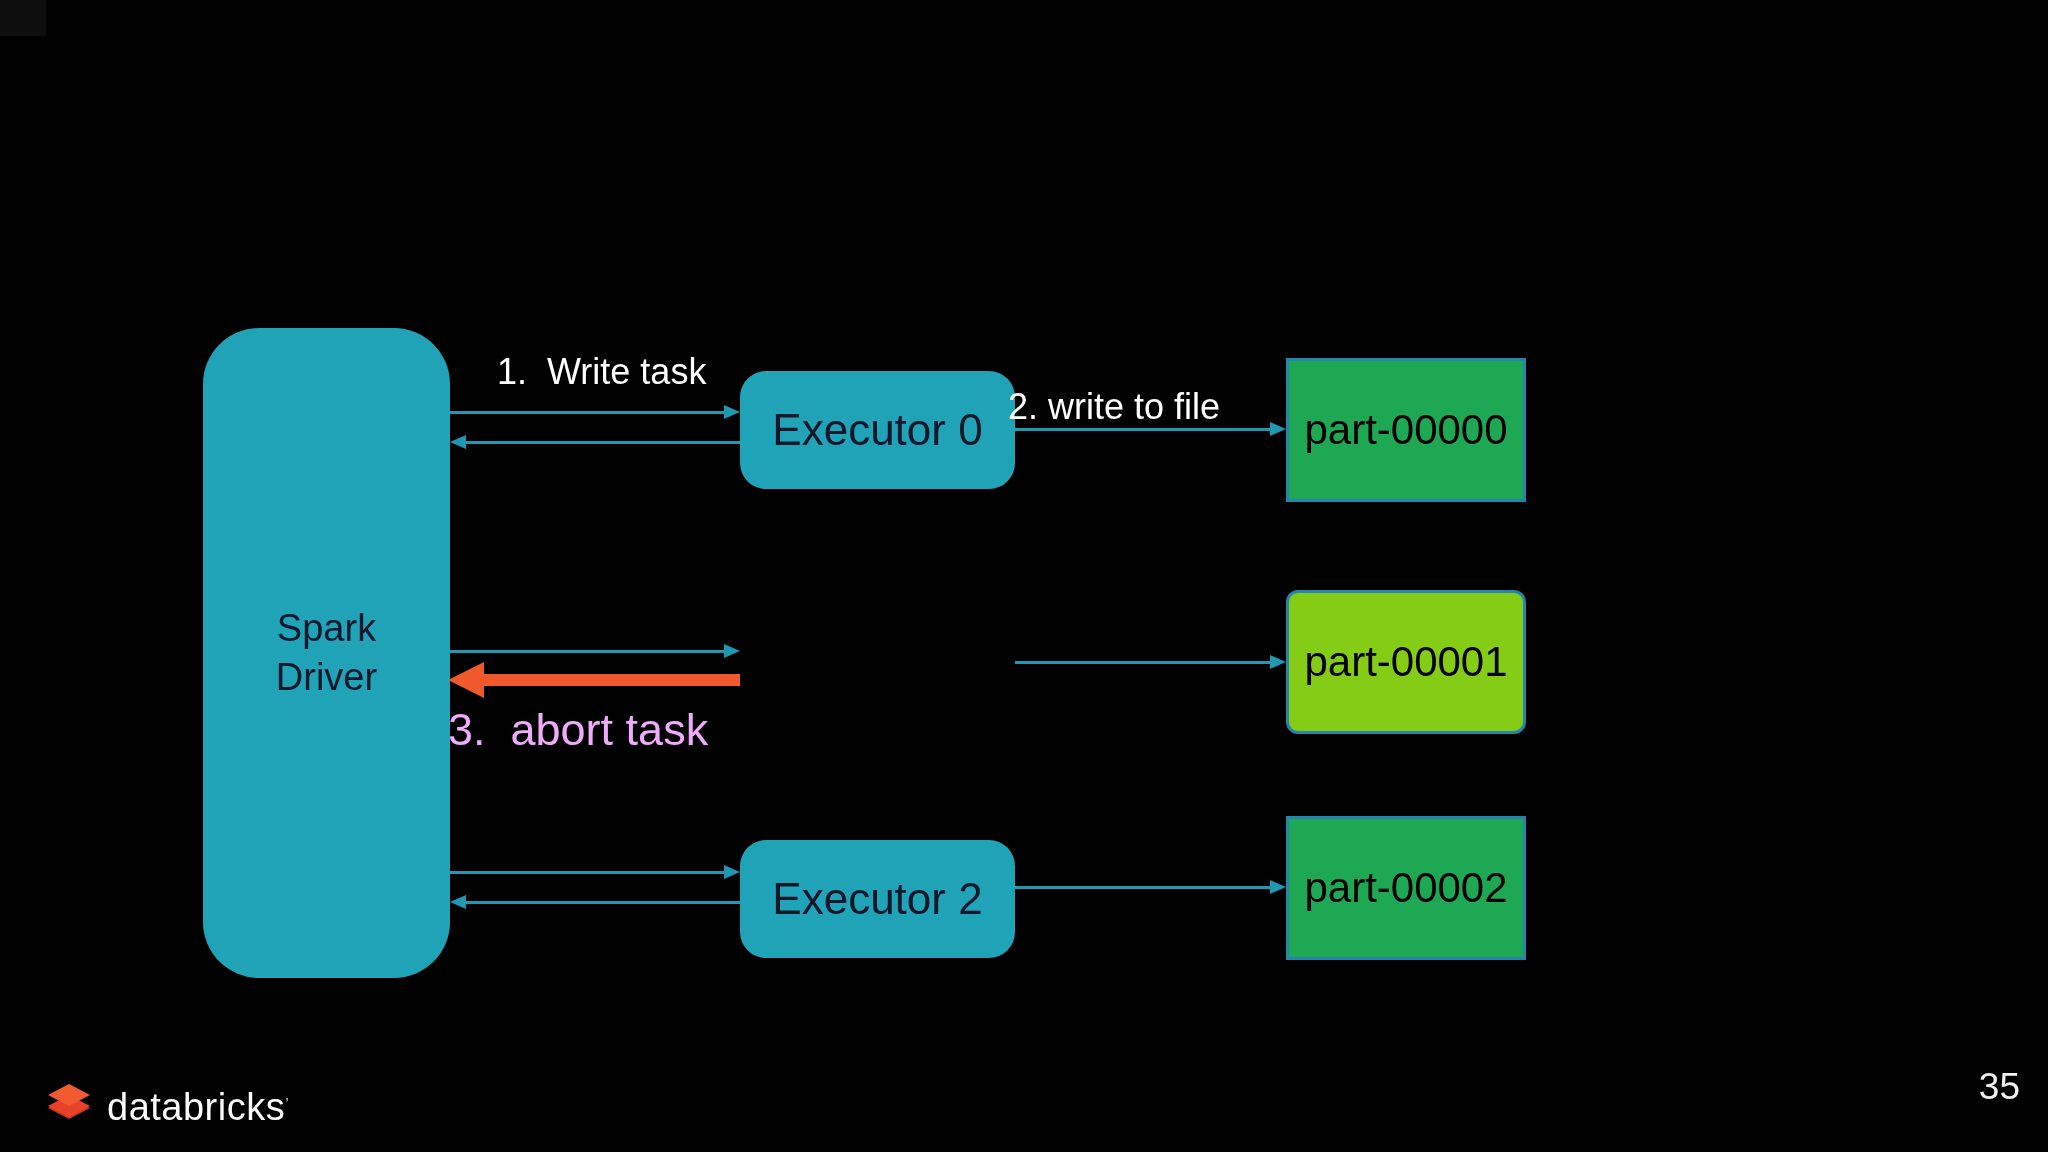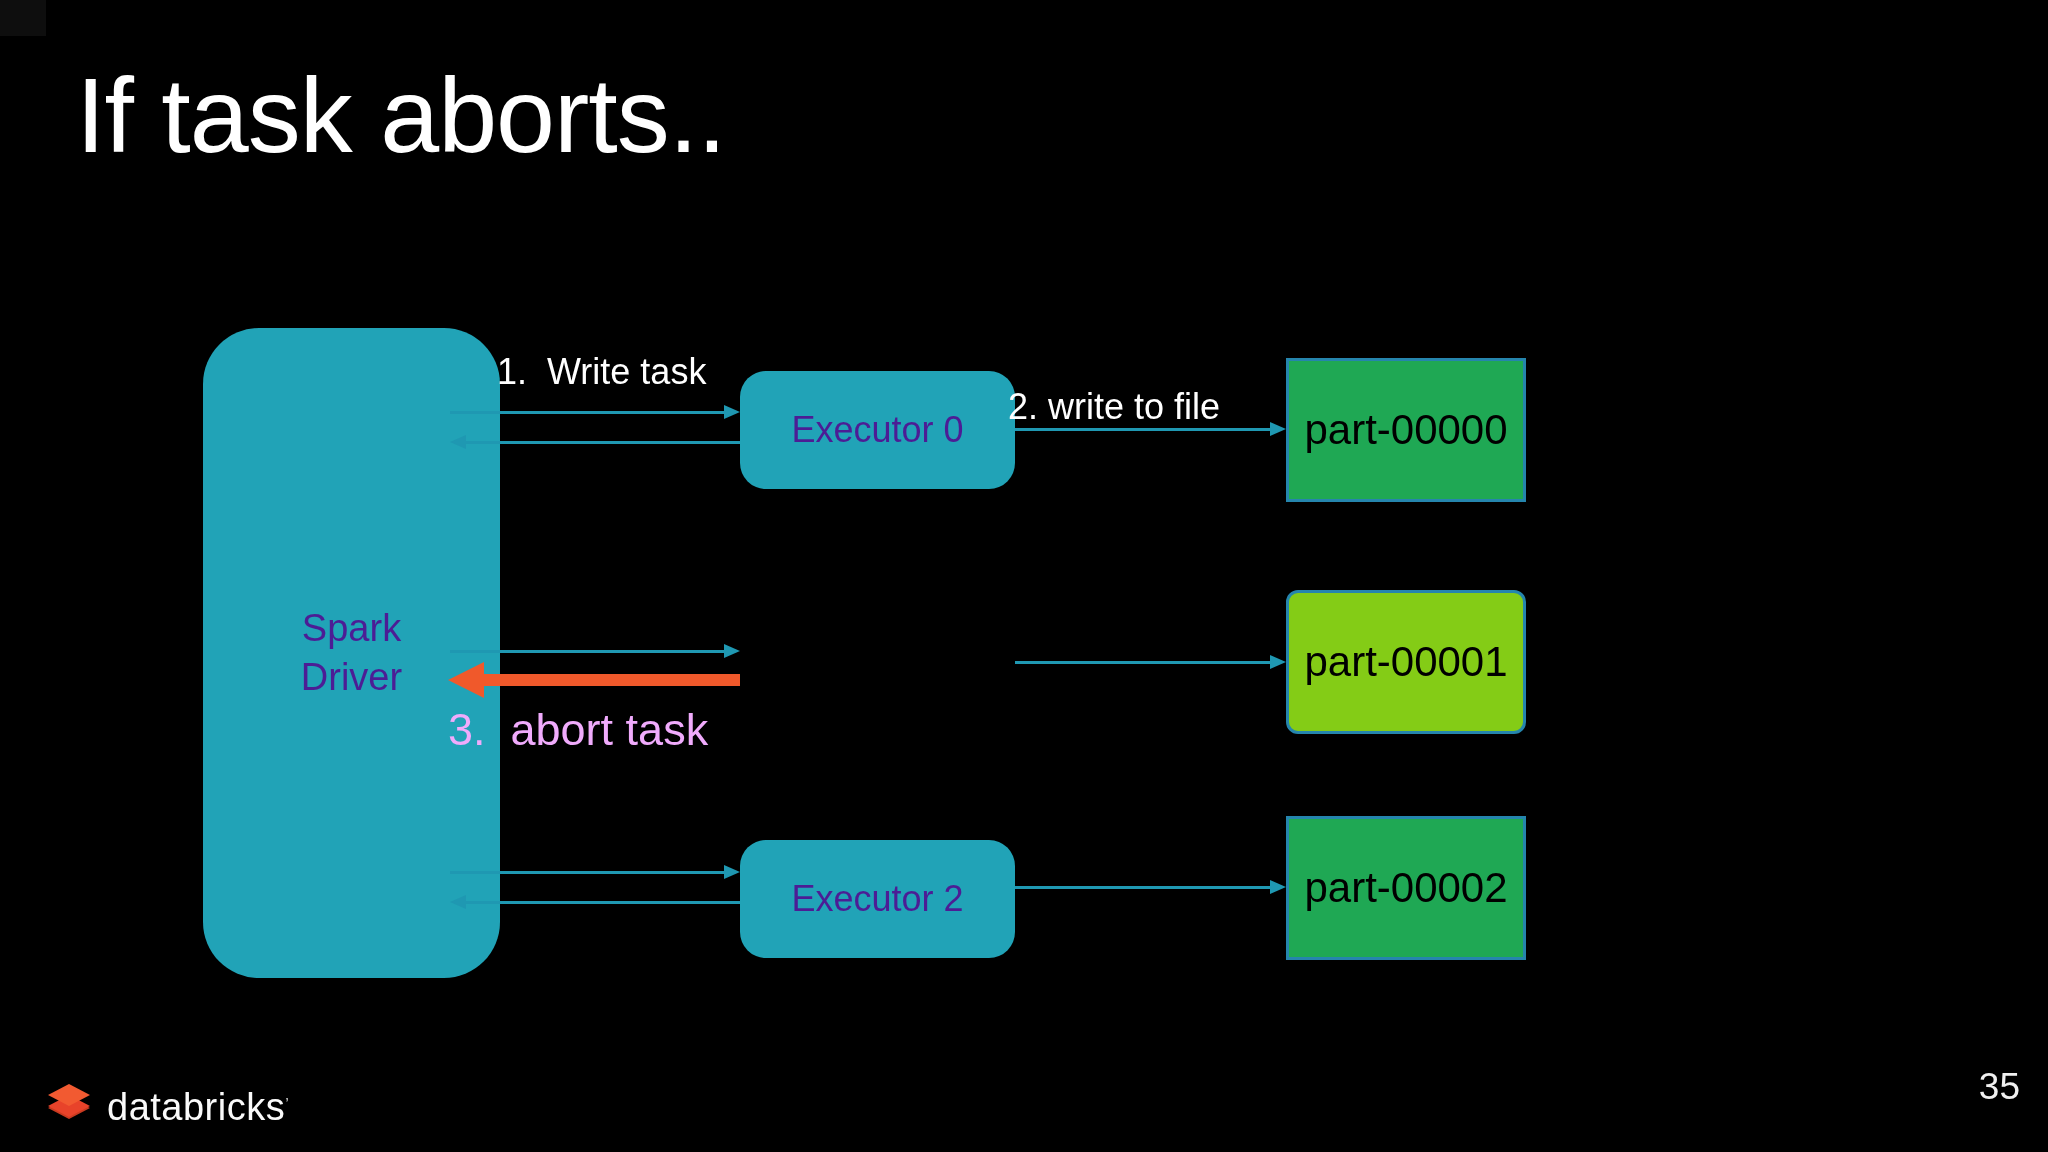--- a/index.html
+++ b/index.html
@@ -29,34 +29,34 @@
     font-size: 106px;
     line-height: 1.2;
     font-weight: 400;
     color: #ffffff;
     letter-spacing: -1px;
     white-space: pre;
   }
 
   
   .driver-box {
-    left: 203px; top: 328px; width: 297px; height: 650px;
+    left: 203px; top: 328px; width: 247px; height: 650px;
     background: #21a3b7;
     border-radius: 56px;
     display: flex; flex-direction: column;
     align-items: center; justify-content: center;
-    color: #4c1d95; font-size: 38px; line-height: 1.28;
+    color: #0f172a; font-size: 38px; line-height: 1.28;
     text-align: center;
   }
   .executor-box {
     left: 740px; width: 275px; height: 118px;
     background: #21a3b7;
     border-radius: 26px;
     display: flex; align-items: center; justify-content: center;
-    color: #4c1d95; font-size: 36px;
+    color: #0f172a; font-size: 44px;
   }
   .exec-0 { top: 371px; }
   .exec-1 { top: 605px; }
   .exec-2 { top: 828px; margin-top: 12px; }
 
   .part-box {
     left: 1286px; width: 234px; height: 138px;
     border: 3px solid #2585ad;
     display: flex; align-items: center; justify-content: center;
     color: #000000; font-size: 42px;
@@ -129,21 +129,20 @@
     font-size: 37px; color: #f0f0f0;
   }
 </style>
 </head>
 <body>
 
 <div id="stage">
 
   <div class="abs corner-artifact"></div>
 
-  <div class="abs slide-title">If task aborts..</div>
 
   <div class="abs driver-box">
     <span>Spark</span>
     <span>Driver</span>
   </div>
 
   <div class="abs executor-box exec-0">
     <span>Executor 0</span>
   </div>
   <div class="abs executor-box exec-2">

